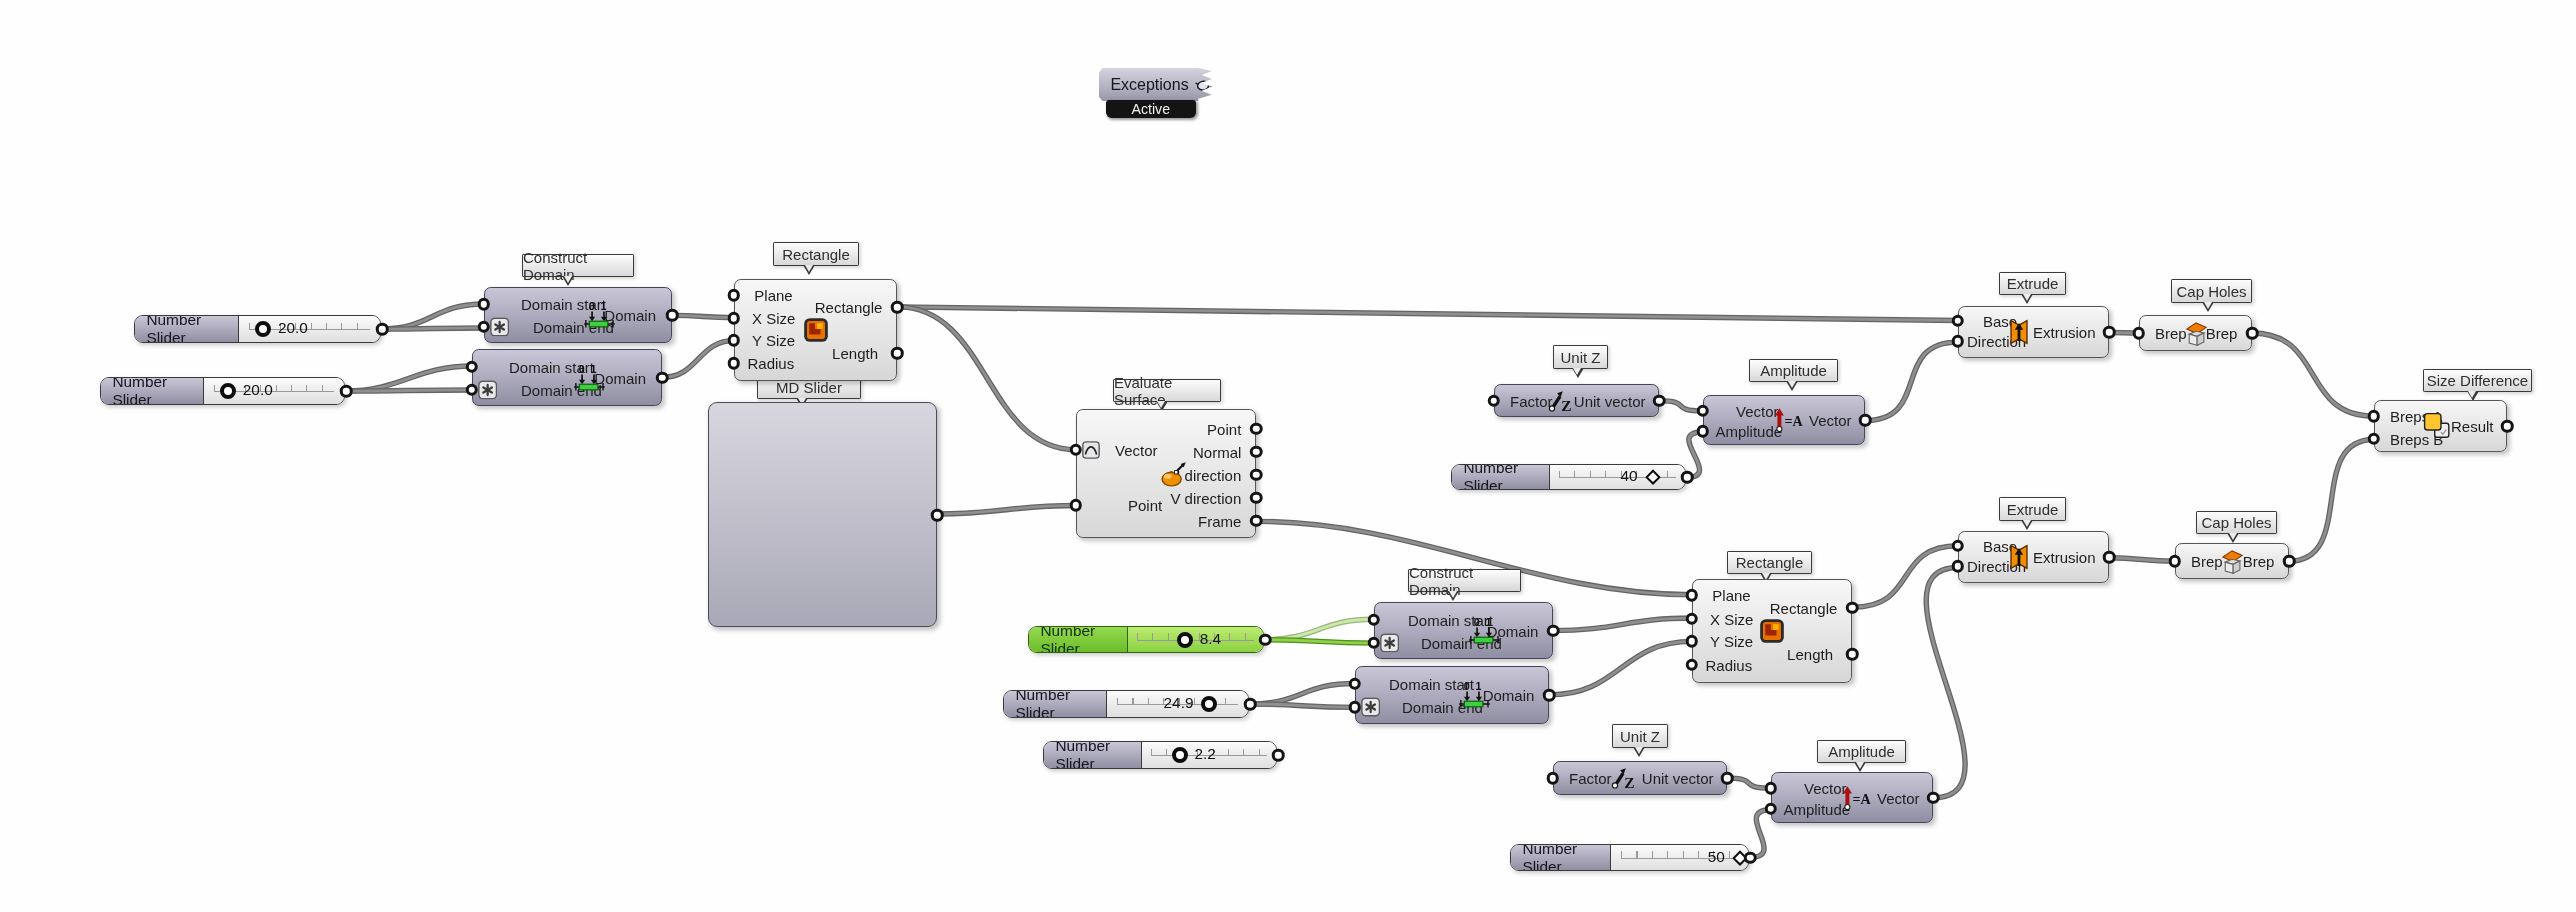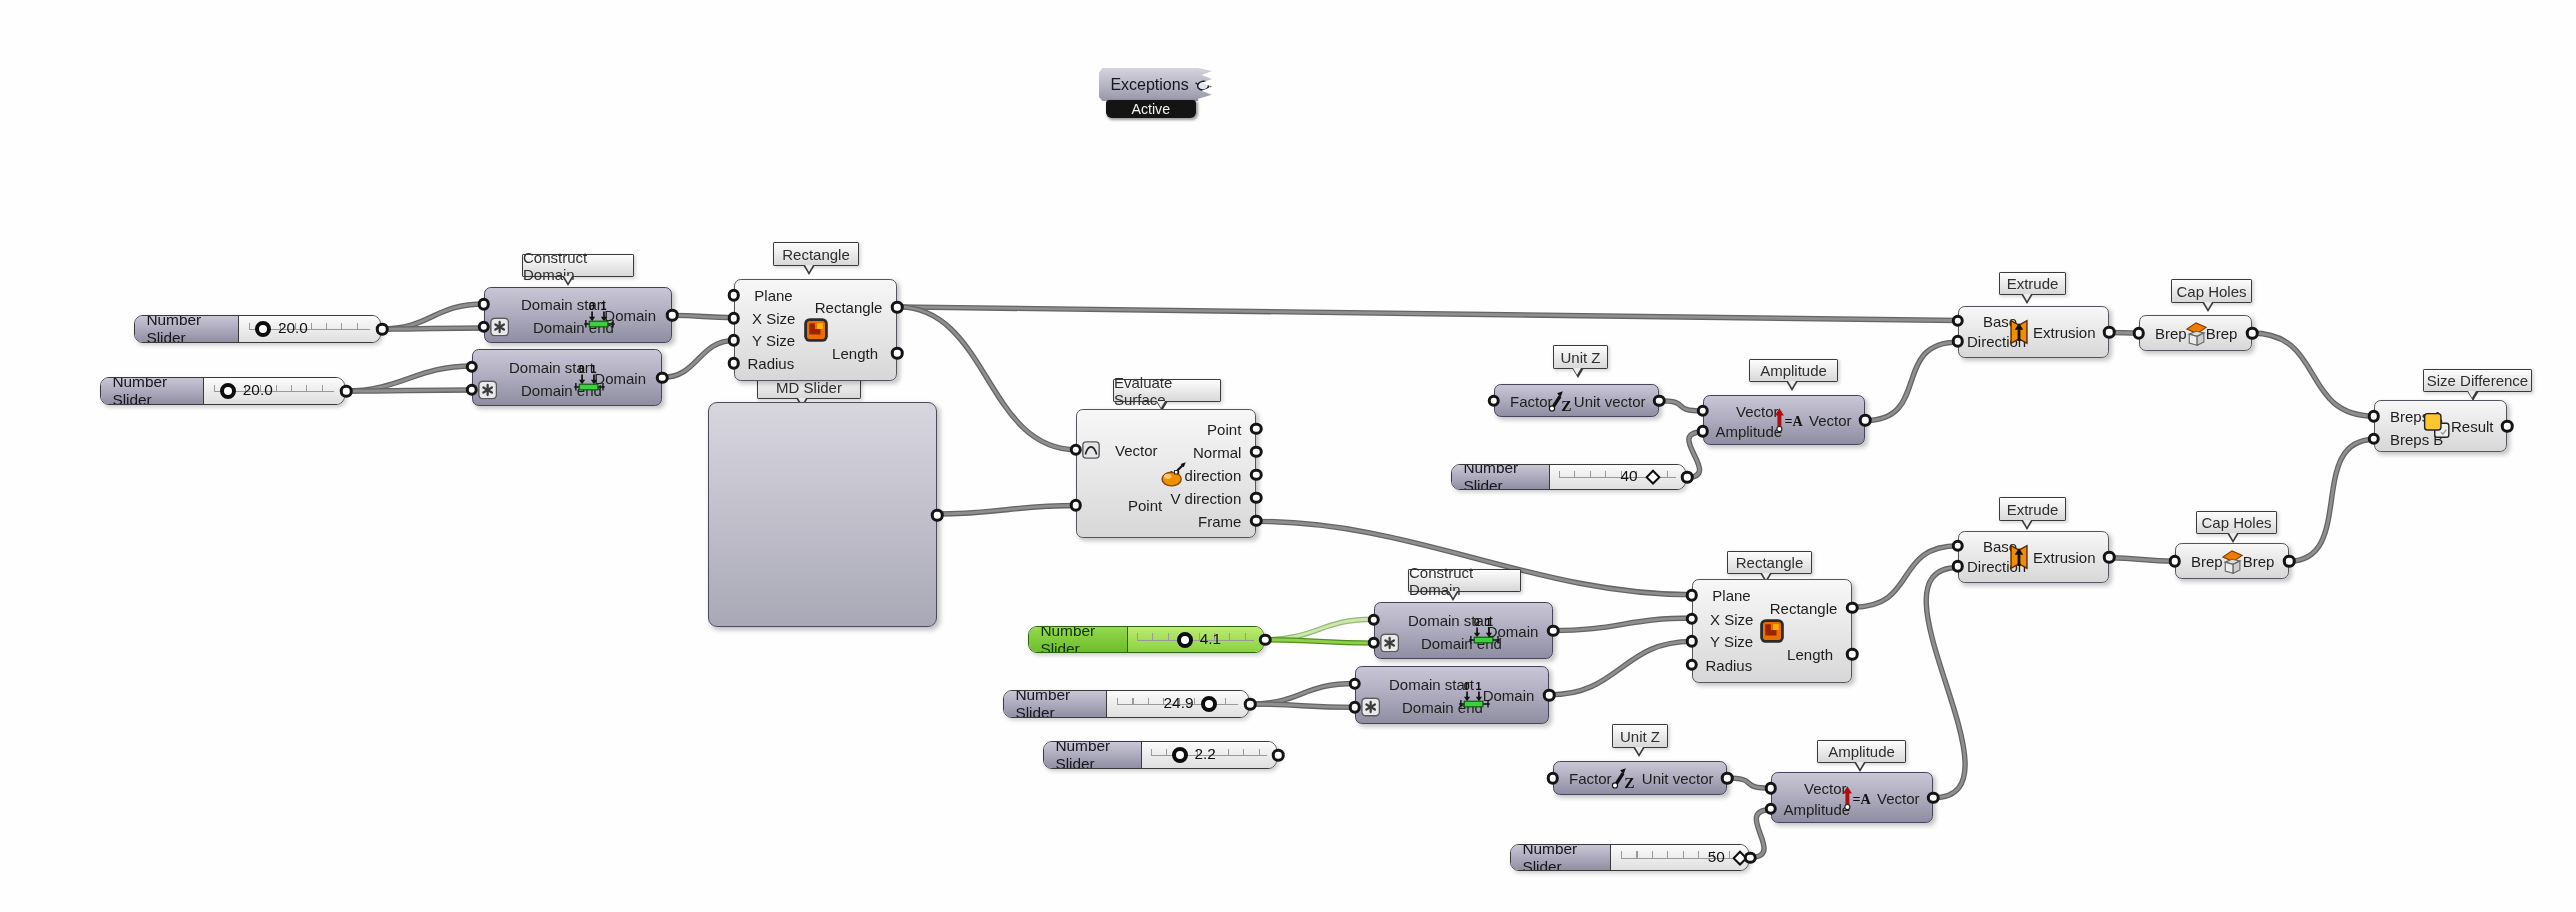--- a/index.html
+++ b/index.html
@@ -444,21 +444,21 @@
       </div>
       <div class="node slider green" style="left: 1028px; top: 626px; width: 236px; height: 27px; position: absolute;">
         <div class="slider-body">
           <div class="cap" style="flex-basis: 99px;">
             <div>Number Slider</div>
           </div>
           <div class="track">
             <div class="tickline"></div>
             <div class="ticks"></div>
             <div class="grip-ring" style="left: 42%;"></div>
-            <div class="slider-value" style="left: 42%; margin-left: 15px;">4.1</div>
+            <div class="slider-value" style="left: 42%; margin-left: 15px;">8.4</div>
           </div>
         </div>
         <div class="nub" style="left: calc(100% + 1.1px); top: 50%;"></div>
       </div>
       <div class="node slider" style="left: 1003px; top: 690px; width: 246px; height: 28px; position: absolute;">
         <div class="slider-body">
           <div class="cap" style="flex-basis: 103px;">
             <div>Number Slider</div>
           </div>
           <div class="track">

